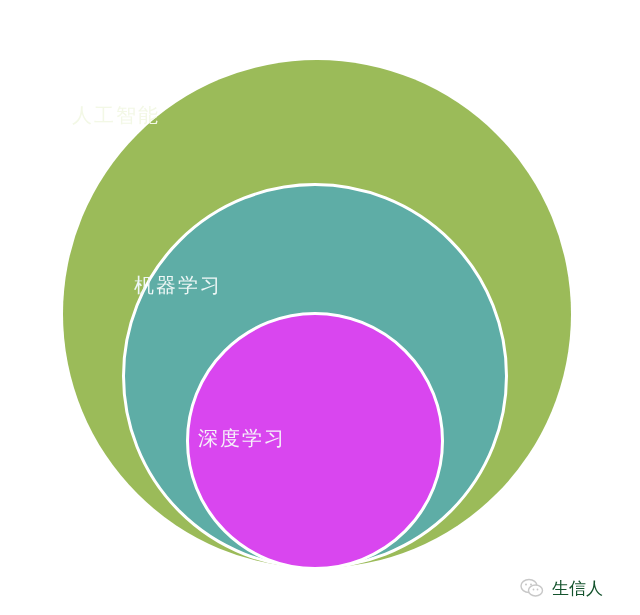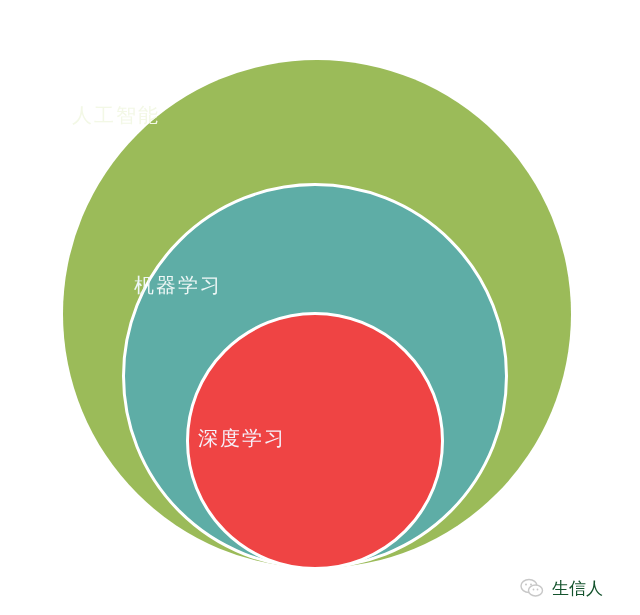--- a/index.html
+++ b/index.html
@@ -20,21 +20,21 @@
 </style>
 </head>
 <body>
 
 <div class="circle outer" style="background:#9bbb59;">
   <div class="label">人工智能</div>
 </div>
 <div class="circle middle" style="background:#5eada6;">
   <div class="label">机器学习</div>
 </div>
-<div class="circle inner" style="background:#ef4444;">
+<div class="circle inner" style="background:#d946ef;">
   <div class="label">深度学习</div>
 </div>
 
 <div class="watermark">
   <svg class="wm-icon" viewBox="0 0 24 20">
     <ellipse cx="9" cy="8" rx="8" ry="6.5" fill="none" stroke="#c8c8c8" stroke-width="1.4"></ellipse>
     <ellipse cx="15.5" cy="12.5" rx="7" ry="5.5" fill="#ffffff" stroke="#c8c8c8" stroke-width="1.4"></ellipse>
     <circle cx="6" cy="6.5" r="1" fill="#c8c8c8"></circle>
     <circle cx="11" cy="6.5" r="1" fill="#c8c8c8"></circle>
     <circle cx="13.5" cy="11.5" r="0.9" fill="#c8c8c8"></circle>

